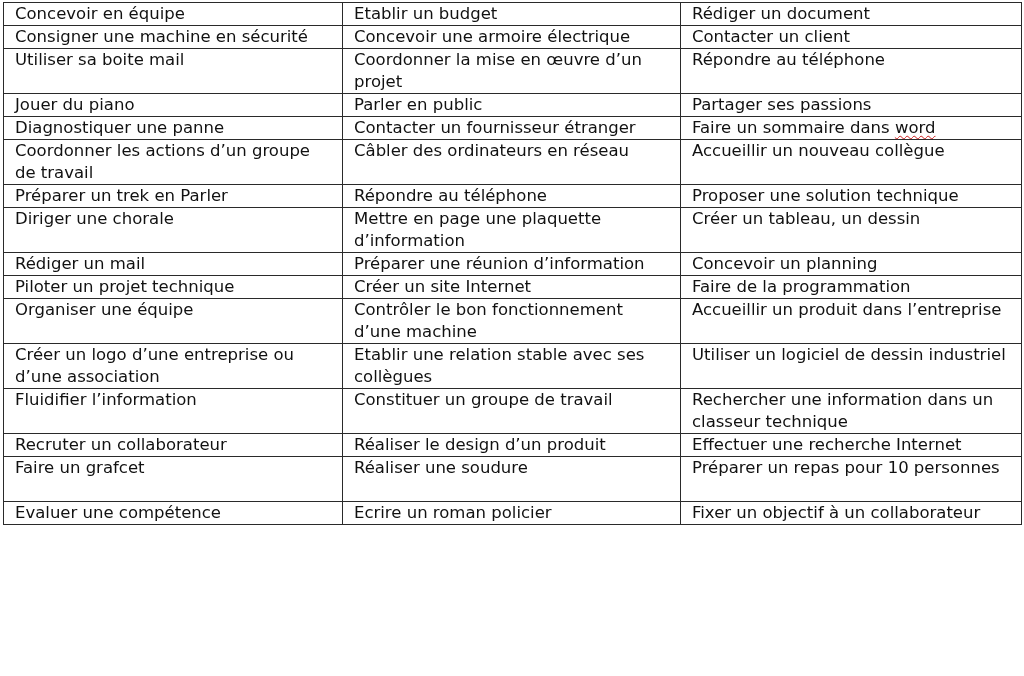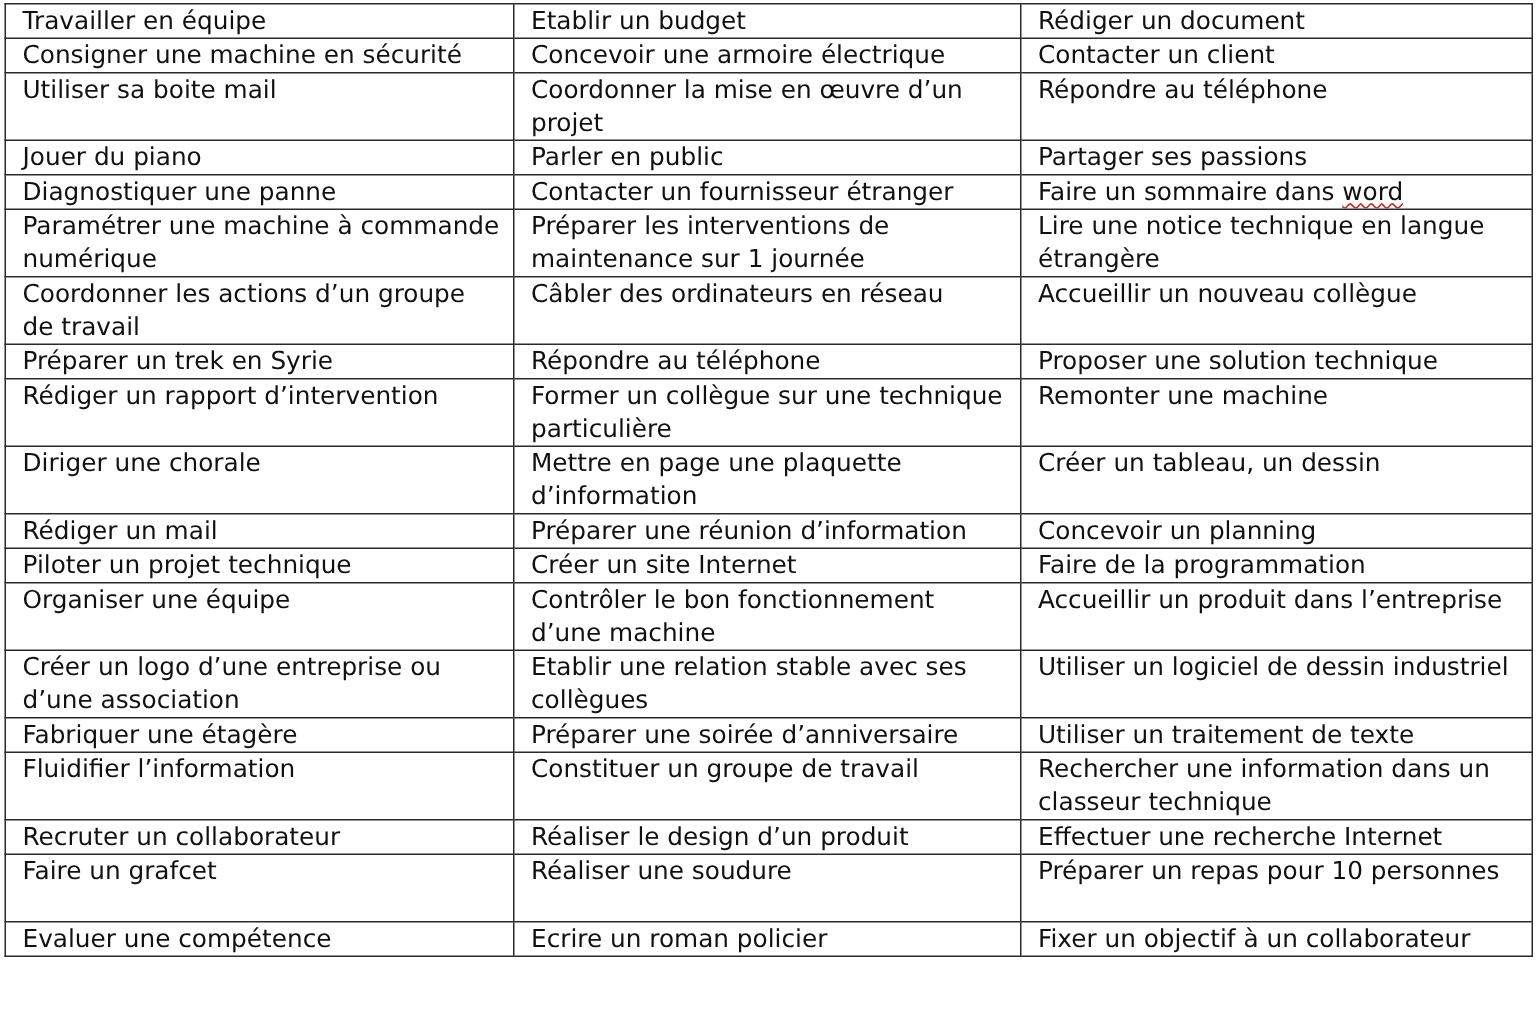--- a/index.html
+++ b/index.html
@@ -50,21 +50,21 @@
 <body>
 
 <table class="skills">
   <colgroup>
     <col class="c1">
       <col class="c2">
       <col class="c3">
   </colgroup>
   <tbody id="skills-body">
   <tr>
-        <td>Travailler en équipe</td>
+        <td>Concevoir en équipe</td>
         <td>Etablir un budget</td>
         <td>Rédiger un document</td>
       </tr>
       <tr>
         <td>Consigner une machine en sécurité</td>
         <td>Concevoir une armoire électrique</td>
         <td>Contacter un client</td>
       </tr>
       <tr class="tall">
         <td>Utiliser sa boite mail</td>
@@ -75,38 +75,28 @@
         <td>Jouer du piano</td>
         <td>Parler en public</td>
         <td>Partager ses passions</td>
       </tr>
       <tr>
         <td>Diagnostiquer une panne</td>
         <td>Contacter un fournisseur étranger</td>
         <td>Faire un sommaire dans <span class="spell">word</span></td>
       </tr>
       <tr class="tall">
-        <td>Paramétrer une machine à commande numérique</td>
-        <td>Préparer les interventions de maintenance sur 1 journée</td>
-        <td>Lire une notice technique en langue étrangère</td>
-      </tr>
-      <tr class="tall">
         <td>Coordonner les actions d’un groupe de travail</td>
         <td>Câbler des ordinateurs en réseau</td>
         <td>Accueillir un nouveau collègue</td>
       </tr>
       <tr>
-        <td>Préparer un trek en Syrie</td>
+        <td>Préparer un trek en Parler</td>
         <td>Répondre au téléphone</td>
         <td>Proposer une solution technique</td>
-      </tr>
-      <tr class="tall">
-        <td>Rédiger un rapport d’intervention</td>
-        <td>Former un collègue sur une technique particulière</td>
-        <td>Remonter une machine</td>
       </tr>
       <tr class="tall">
         <td>Diriger une chorale</td>
         <td>Mettre en page une plaquette d’information</td>
         <td>Créer un tableau, un dessin</td>
       </tr>
       <tr>
         <td>Rédiger un mail</td>
         <td>Préparer une réunion d’information</td>
         <td>Concevoir un planning</td>
@@ -119,25 +109,20 @@
       <tr class="tall">
         <td>Organiser une équipe</td>
         <td>Contrôler le bon fonctionnement d’une machine</td>
         <td>Accueillir un produit dans l’entreprise</td>
       </tr>
       <tr class="tall">
         <td>Créer un logo d’une entreprise ou d’une association</td>
         <td>Etablir une relation stable avec ses collègues</td>
         <td>Utiliser un logiciel de dessin industriel</td>
       </tr>
-      <tr>
-        <td>Fabriquer une étagère</td>
-        <td>Préparer une soirée d’anniversaire</td>
-        <td>Utiliser un traitement de texte</td>
-      </tr>
       <tr class="tall">
         <td>Fluidifier l’information</td>
         <td>Constituer un groupe de travail</td>
         <td>Rechercher une information dans un classeur technique</td>
       </tr>
       <tr>
         <td>Recruter un collaborateur</td>
         <td>Réaliser le design d’un produit</td>
         <td>Effectuer une recherche Internet</td>
       </tr>

